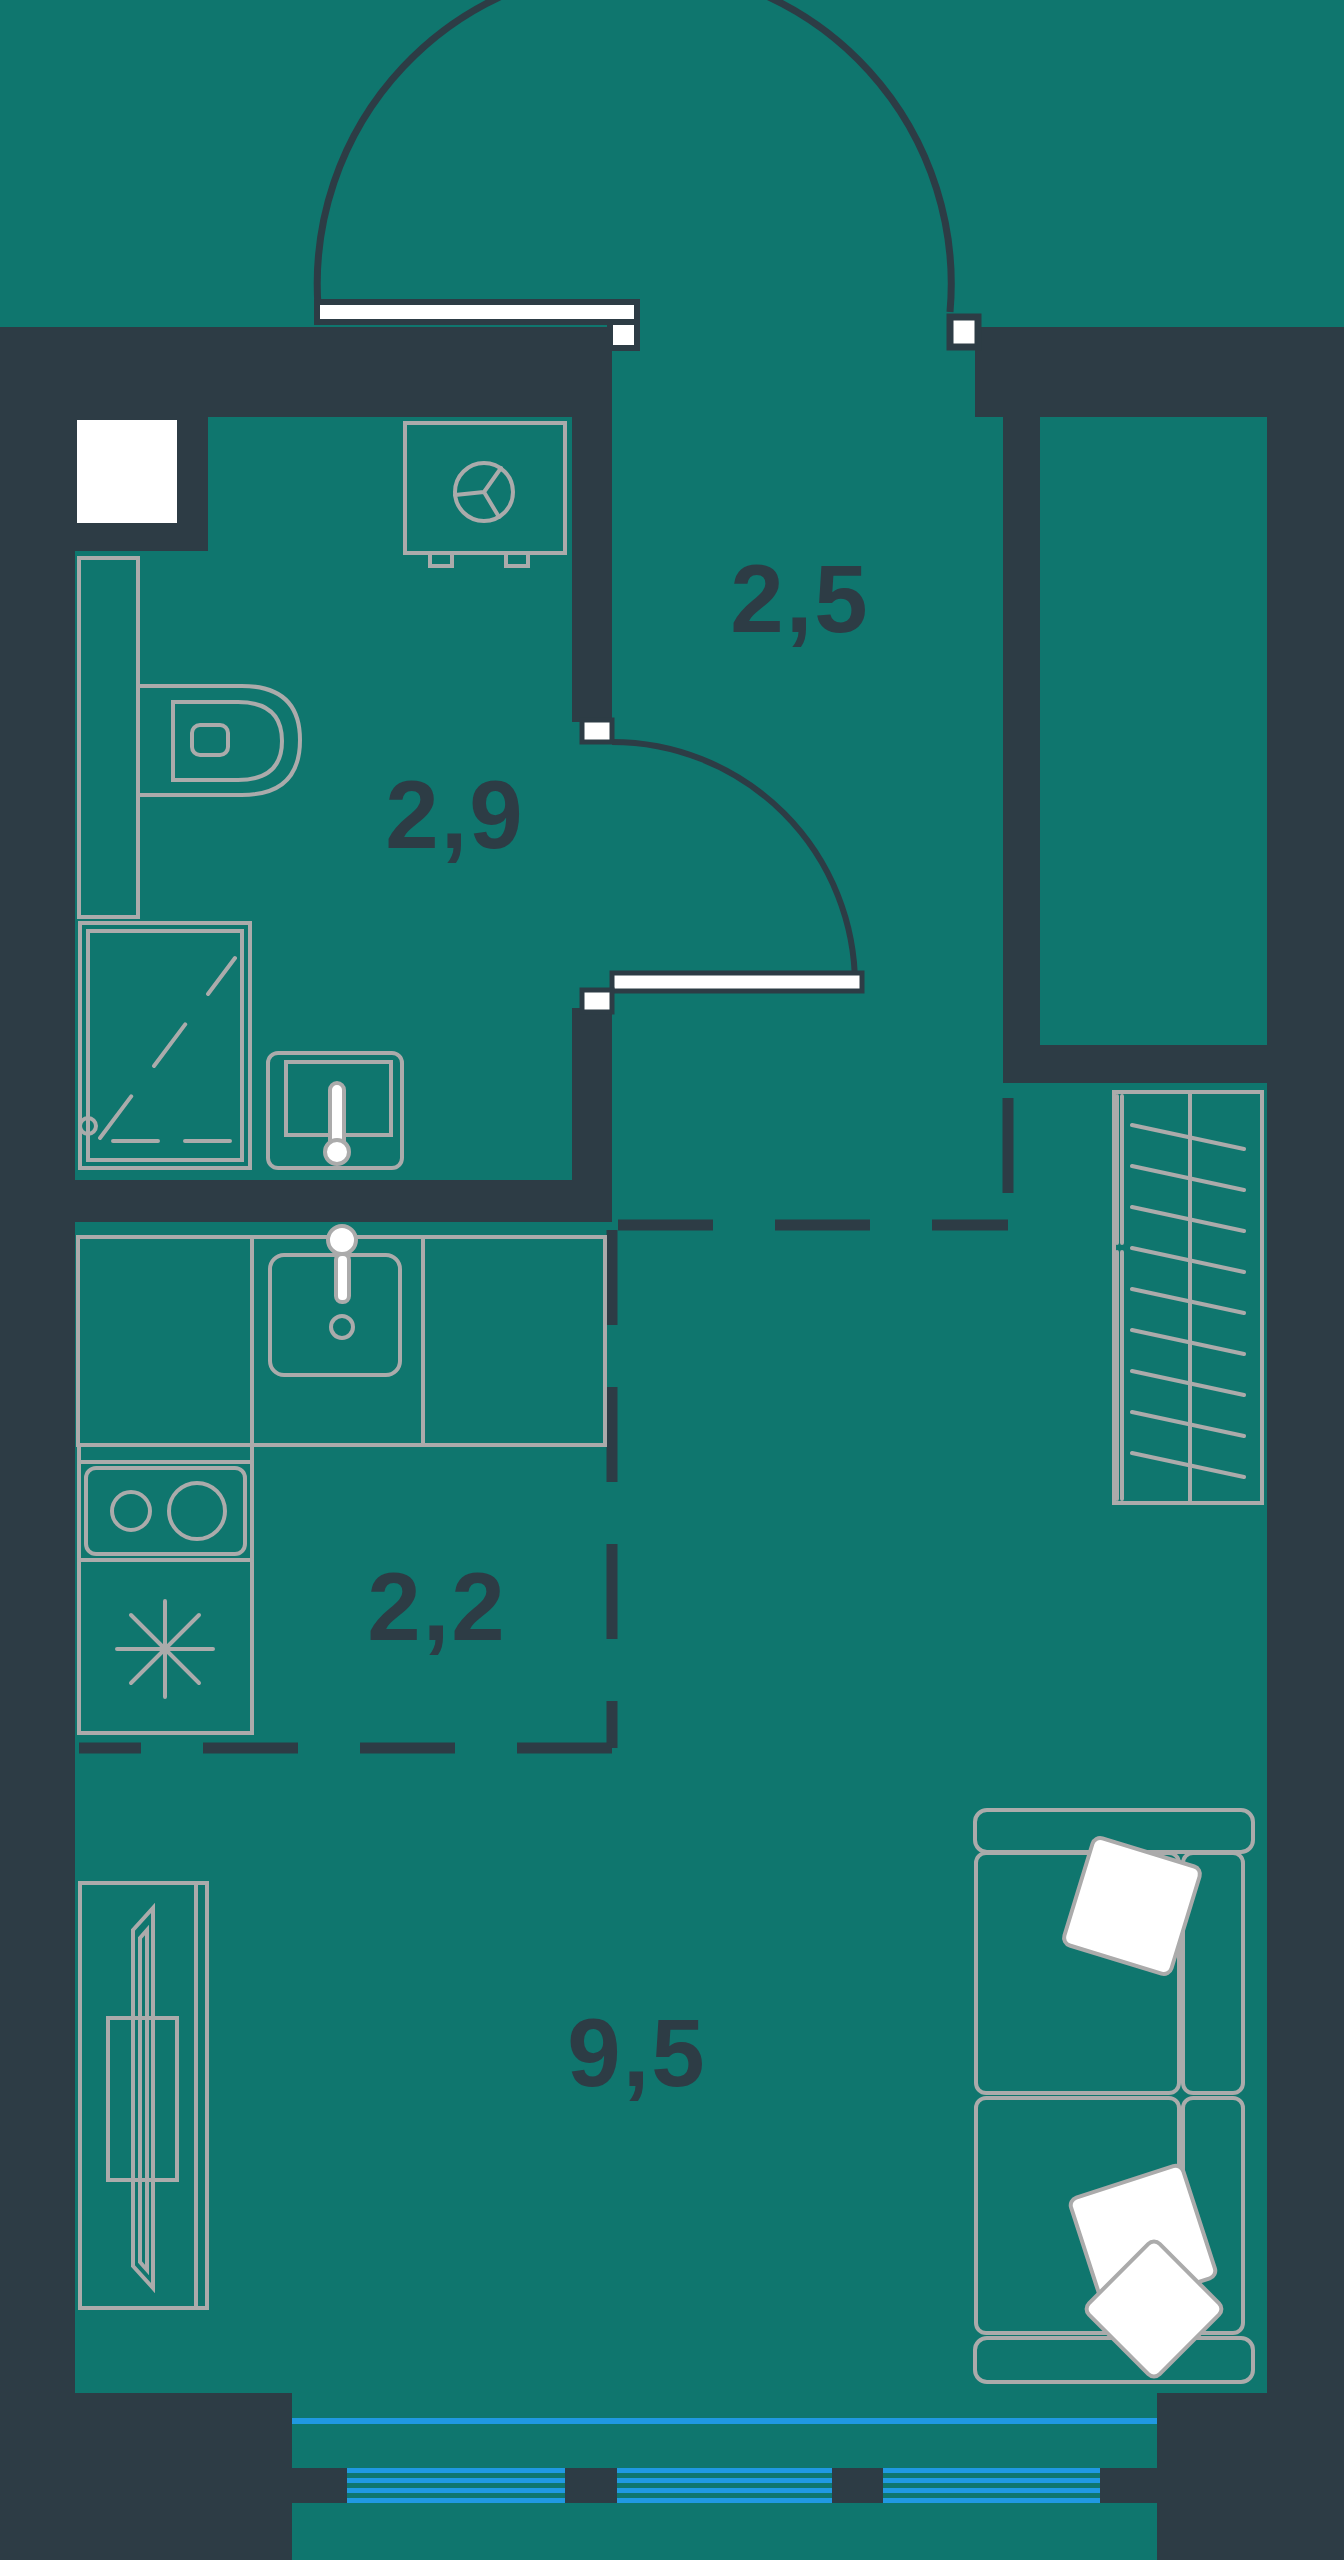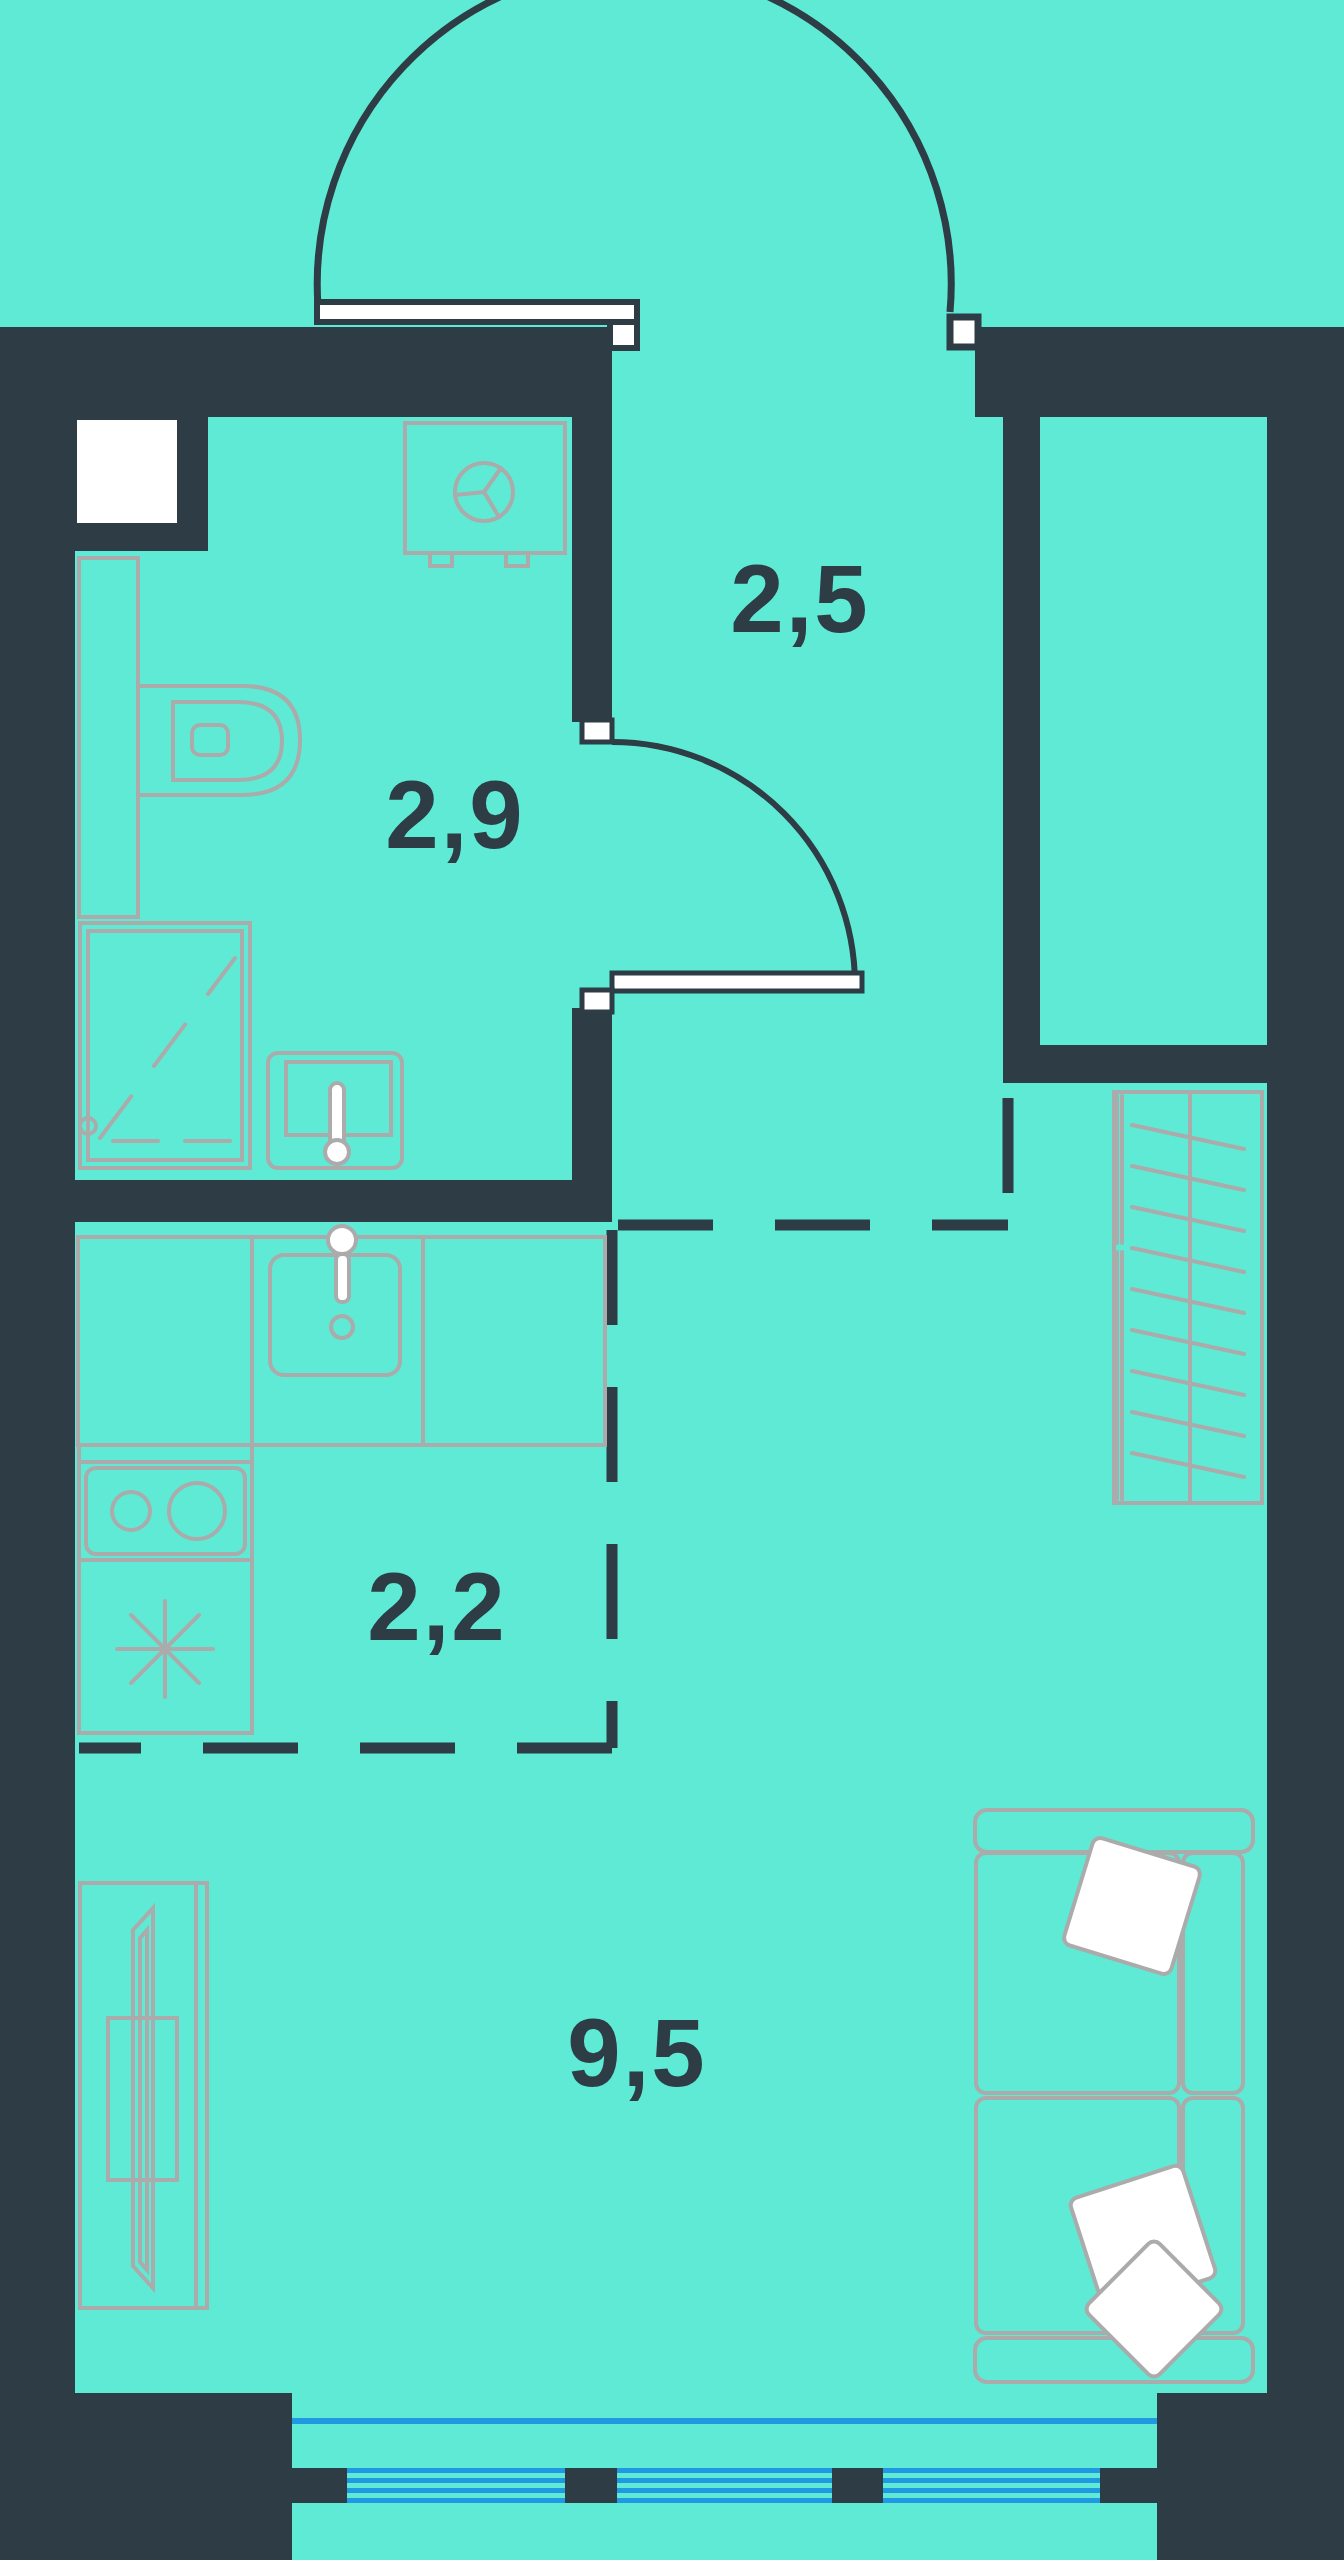--- a/index.html
+++ b/index.html
@@ -1,16 +1,16 @@
 <!DOCTYPE html>
 <html><head>
 <meta charset="utf-8">
 <style>
   html,body{margin:0;padding:0;background:#ffffff;}
-  .stage{width:1344px;height:2560px;position:relative;background:#5eead4;overflow:hidden;}
+  .stage{width:1344px;height:2560px;position:relative;background:#0f766e;overflow:hidden;}
   svg{display:block;}
   text.area-label{
     font-family:"Liberation Sans", sans-serif;
     font-weight:700;
     font-size:96px;
     letter-spacing:2px;
   }
 </style>
 </head>
 <body>

